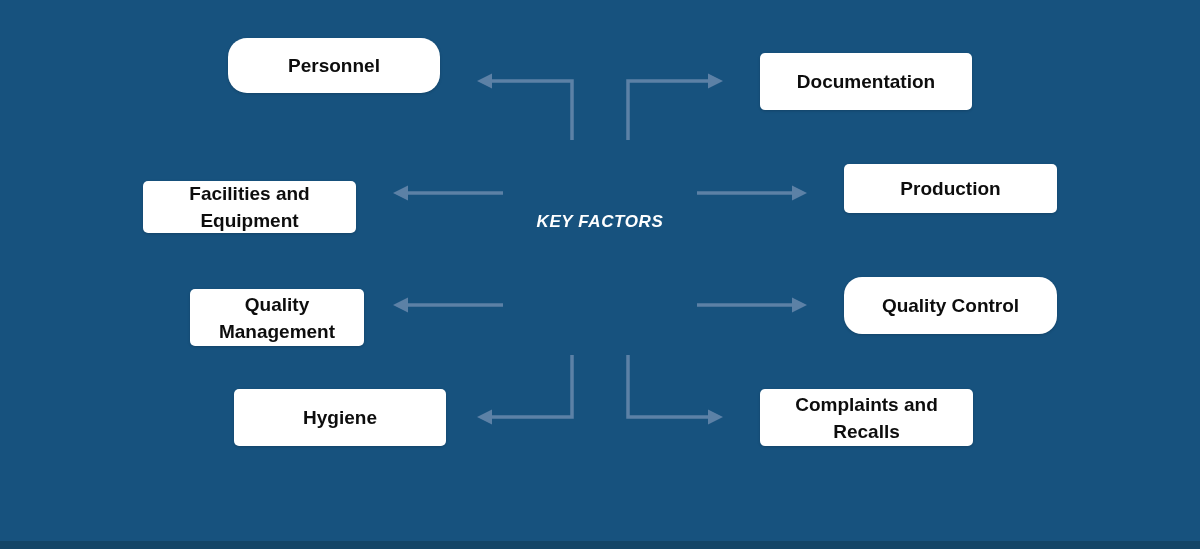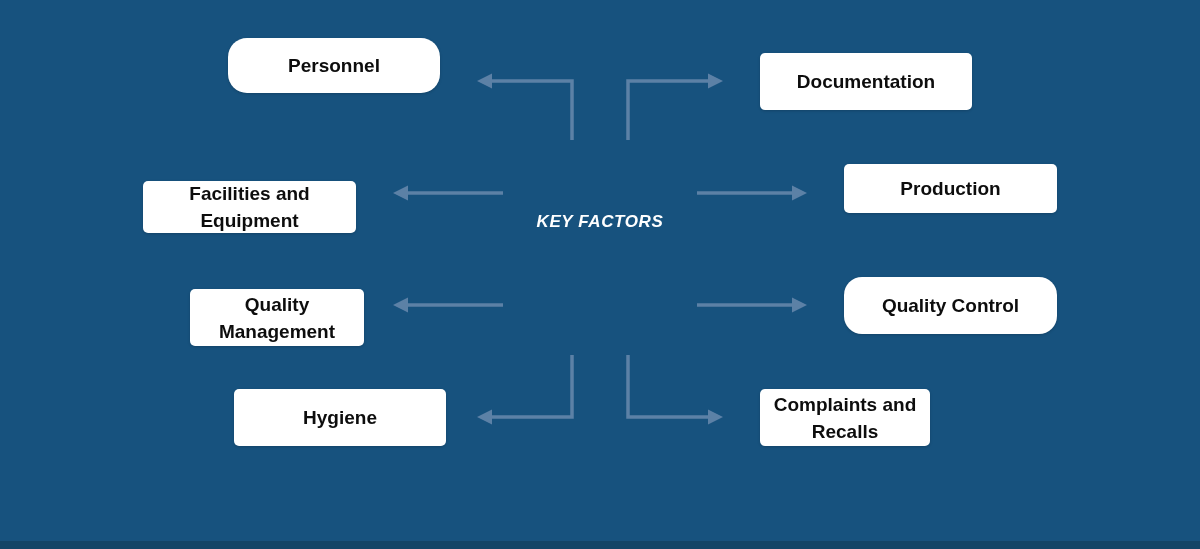--- a/index.html
+++ b/index.html
@@ -50,21 +50,21 @@
     box-shadow: 0 1px 3px rgba(0,0,0,0.18);
     padding: 2px 10px;
   }
   .node-personnel          { left: 228px; top: 38px;  width: 212px; height: 55px; border-radius: 19px; }
   .node-documentation      { left: 760px; top: 53px;  width: 212px; height: 57px; }
   .node-facilities         { left: 143px; top: 164px; width: 213px; height: 52px; margin-top: 17px; }
   .node-production         { left: 844px; top: 164px; width: 213px; height: 49px; }
   .node-quality-management { left: 143px; top: 289px; width: 174px; height: 57px; margin-left: 47px; }
   .node-quality-control    { left: 844px; top: 277px; width: 213px; height: 57px; border-radius: 18px; }
   .node-hygiene            { left: 228px; top: 389px; width: 212px; height: 57px; margin-left: 6px; }
-  .node-complaints         { left: 760px; top: 389px; width: 170px; height: 57px; }
+  .node-complaints         { left: 760px; top: 389px; width: 213px; height: 57px; }
   .center-title {
     position: absolute;
     left: 450px; top: 206px;
     width: 300px;
     text-align: center;
     color: var(--title-text);
     font-weight: bold;
     font-size: 17px;
     line-height: 31px;
     letter-spacing: 0.6px;

